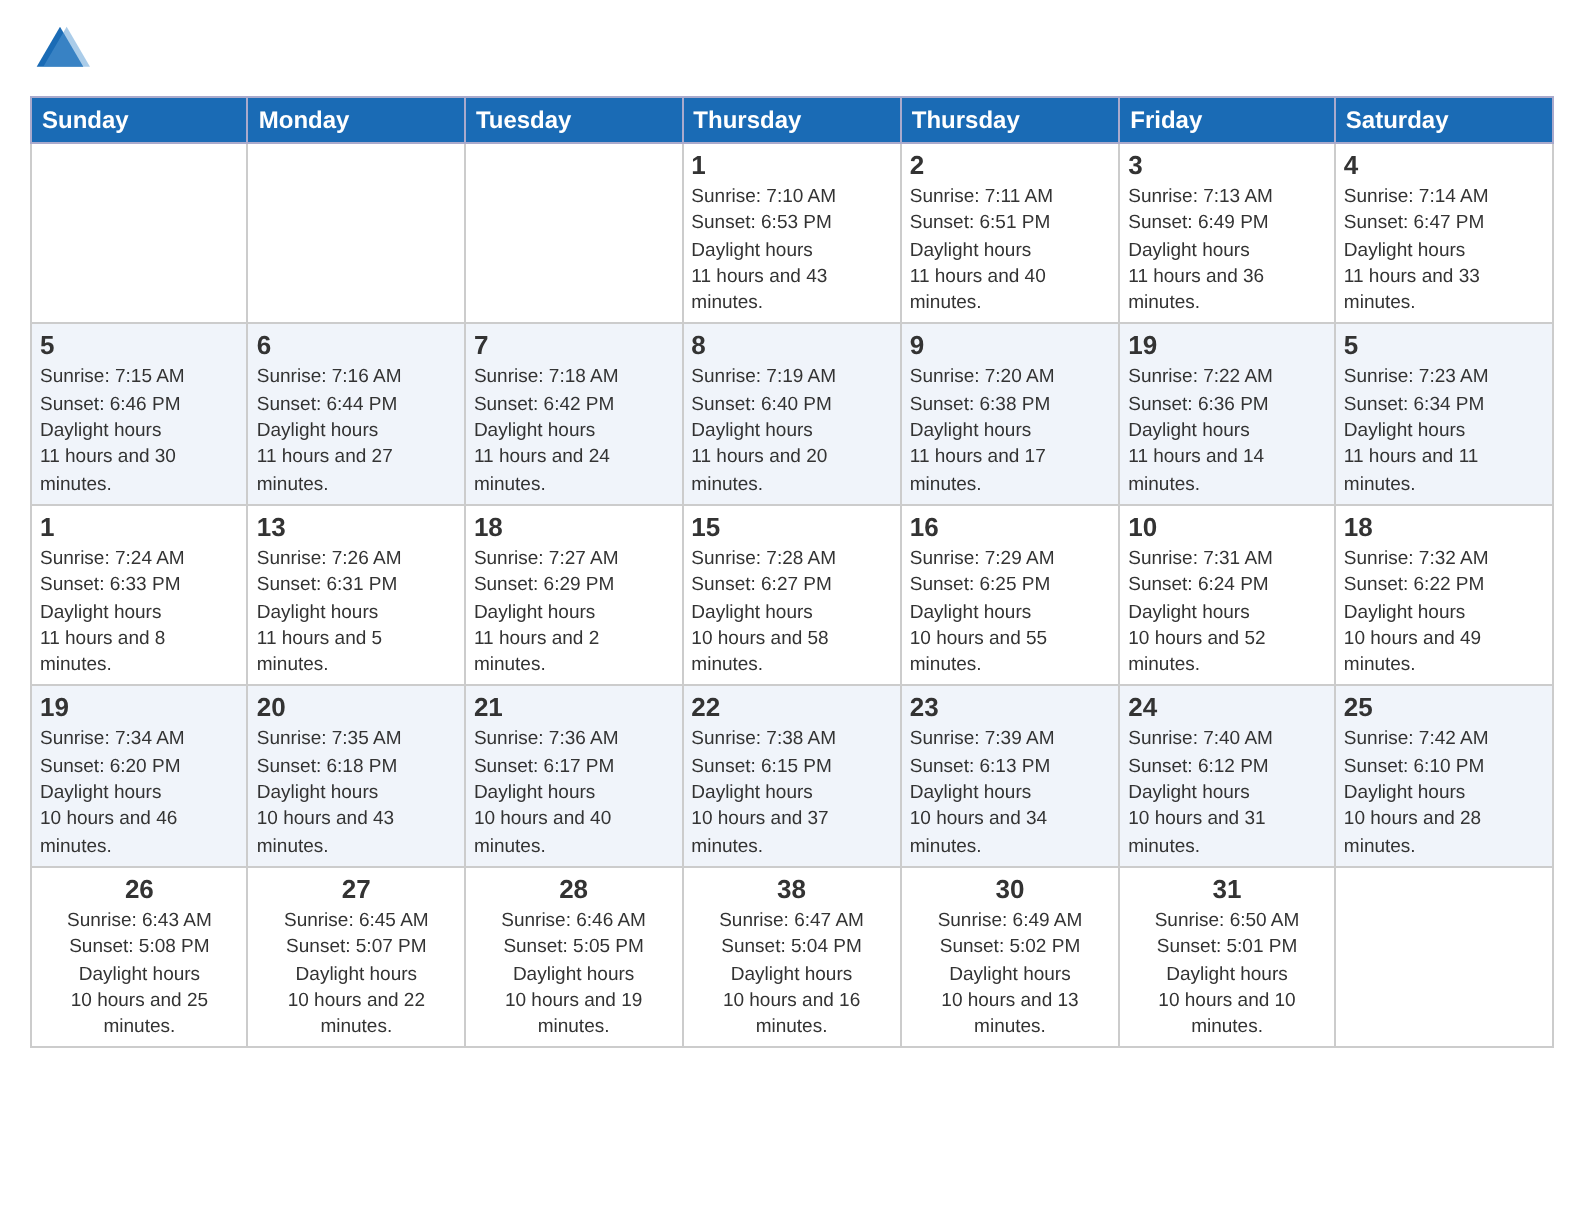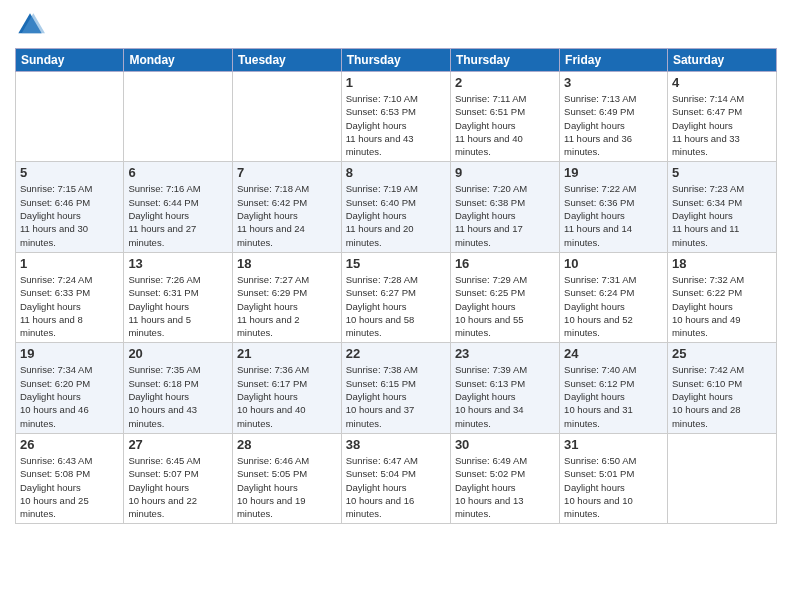--- a/index.html
+++ b/index.html
@@ -72,20 +72,21 @@
     .calendar td {
       vertical-align: top;
       border: 1px solid #ccc;
       padding: 3px 4px;
       width: 113px;
       height: 78px;
       background: #fff;
     }
     .calendar tr:last-child td {
       height: 68px;
+      text-align: center;
     }
     .day-number {
       font-size: 13px;
       font-weight: bold;
       color: #333;
       margin-bottom: 2px;
     }
     .day-info {
       font-size: 9.5px;
       color: #333;

